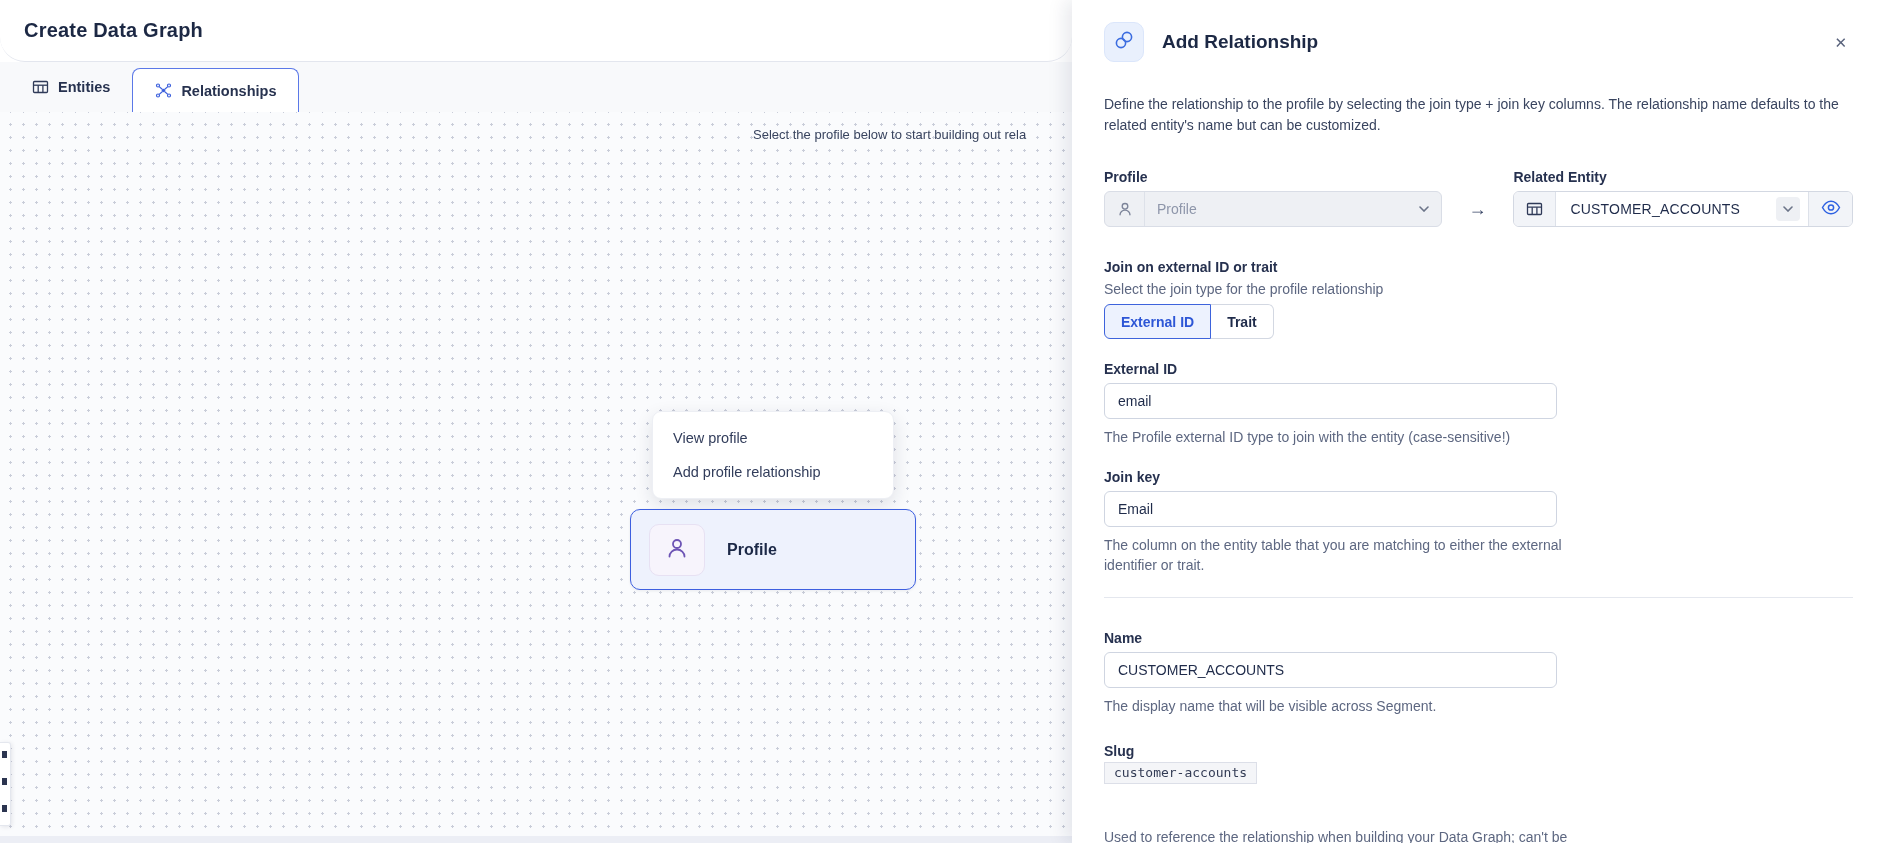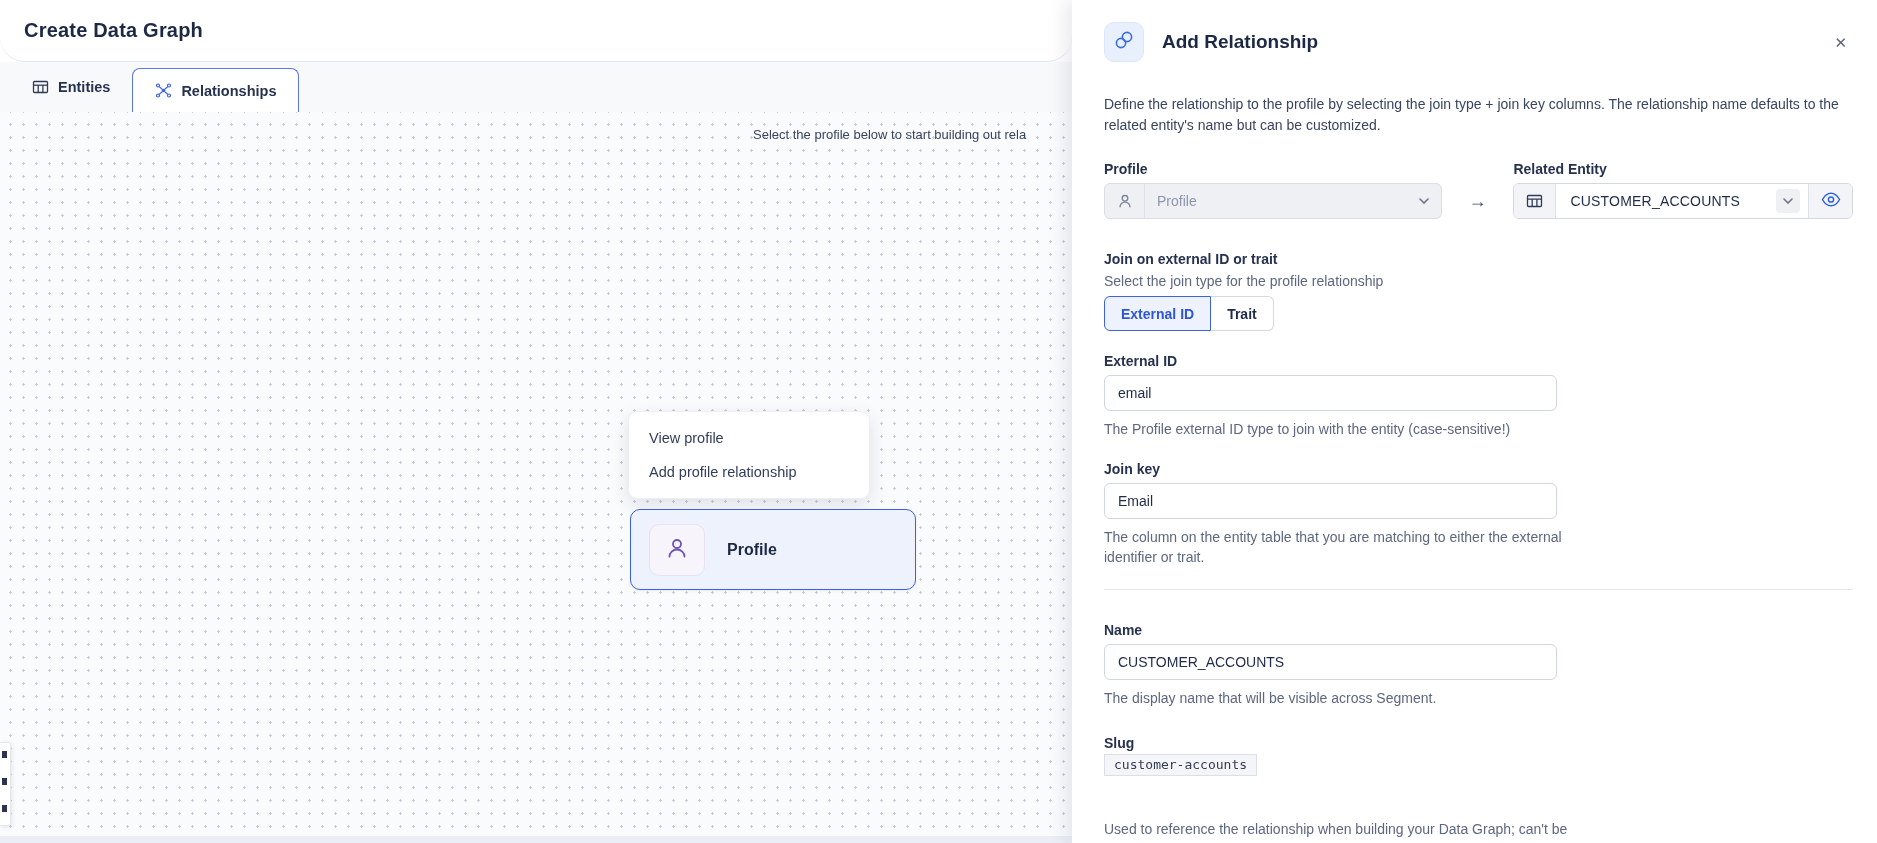--- a/index.html
+++ b/index.html
@@ -16,21 +16,21 @@
   .tab { display:flex; align-items:center; gap:9px; font-size:14.5px; font-weight:600; color:#27324f; cursor:pointer; }
   .tab.plain { height:50px; align-items:center; padding:0 14px 0 0; margin-right:8px; }
   .tab.active { height:44px; background:#fff; border:1px solid #5b78e8; border-bottom:none; border-radius:8px 8px 0 0; padding:0 22px; }
   .tab svg { display:block; }
 
   .canvas { position:relative; height:731px; background-color:#fafbfd;
     background-image:radial-gradient(#c9cdd9 1px, transparent 1.2px);
     background-size:13px 13px; background-position:4px 6px; overflow:hidden; }
   .canvas-hint { position:absolute; top:15px; left:753px; white-space:nowrap; font-size:13px; color:#39445f; }
 
-  .context-menu { position:absolute; left:628px; top:299px; width:242px; background:#fff;
+  .context-menu { position:absolute; left:652px; top:299px; width:242px; background:#fff;
     border:1px solid #edeff4; border-radius:9px; box-shadow:0 6px 18px rgba(25,33,61,.12); padding:9px 0; }
   .context-menu .item { height:34px; display:flex; align-items:center; padding:0 20px; font-size:14.5px; color:#323d5b; cursor:pointer; }
 
   .profile-node { position:absolute; left:630px; top:397px; width:286px; height:81px; background:#eef2fd;
     border:1.5px solid #3d5fe0; border-radius:10px; display:flex; align-items:center; padding:0 18px; gap:22px; cursor:pointer;
     box-shadow:0 1px 3px rgba(30,40,70,.08); }
   .node-iconbox { width:56px; height:52px; background:#f7f4fc; border:1px solid #e7e1f3; border-radius:10px;
     display:flex; align-items:center; justify-content:center; }
   .node-label { font-size:16px; font-weight:600; color:#1c2947; }
 
@@ -41,21 +41,21 @@
 
   
   .panel { position:relative; width:805px; height:843px; background:#fff; box-shadow:-6px 0 18px rgba(23,32,64,.10);
     padding:22px 24px 0 32px; z-index:2; }
   .p-header { display:flex; align-items:center; height:40px; margin-bottom:32px; }
   .p-iconbox { width:40px; height:40px; border-radius:10px; background:#e9f0fd; border:1px solid #dbe6fb;
     display:flex; align-items:center; justify-content:center; margin-right:18px; }
   .p-title { font-size:19px; font-weight:700; color:#1c2844; flex:1; }
   .p-close { font-size:15px; color:#59637c; cursor:pointer; padding:4px 6px; line-height:1; }
 
-  .desc { font-size:14px; line-height:21px; color:#39445f; max-width:750px; margin-bottom:25px; }
+  .desc { font-size:14px; line-height:21px; color:#39445f; max-width:750px; margin-bottom:33px; }
 
   .field-label { font-size:14px; font-weight:700; color:#26314f; margin-bottom:6px; }
   .sub-label { font-size:14px; color:#5d6781; margin-bottom:7px; }
   .help { font-size:14px; line-height:20px; color:#5d6781; margin-top:8px; }
 
   .row { display:flex; align-items:flex-end; margin-bottom:32px; }
   .col-profile { width:338px; }
   .select { height:36px; border-radius:6px; display:flex; align-items:center; }
   .select.disabled { background:#eef0f4; border:1px solid #d9dde6; }
   .select.disabled .sel-icon { width:40px; display:flex; justify-content:center; align-items:center; align-self:stretch; border-right:1px solid #dde1e9; }

